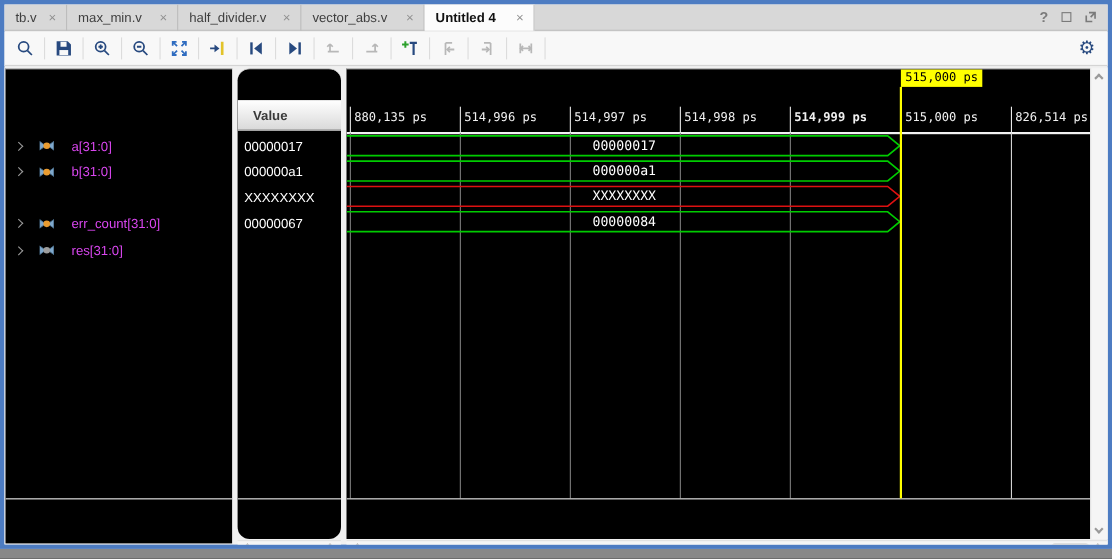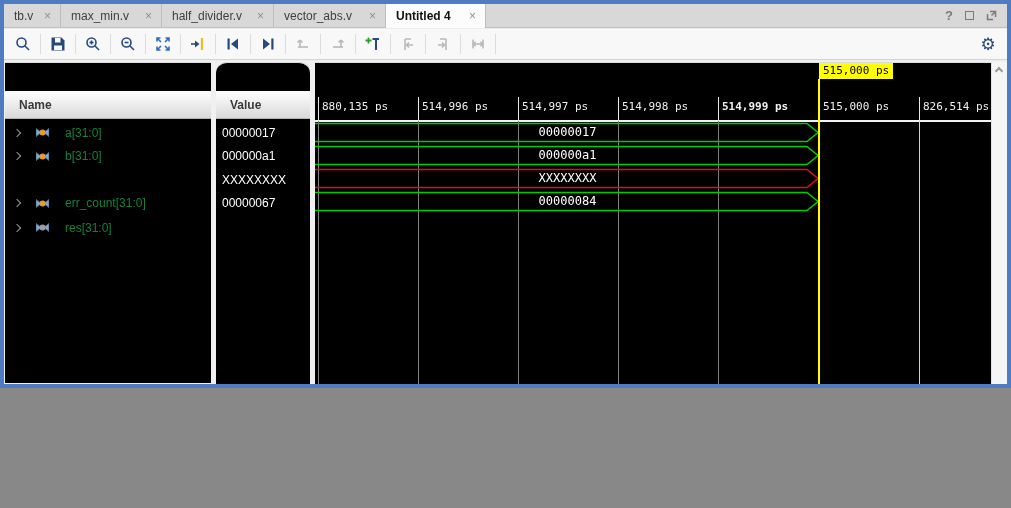--- a/index.html
+++ b/index.html
@@ -1,18 +1,18 @@
 <!DOCTYPE html>
 <html><head>
 <meta charset="utf-8">
 <style>
   * { margin:0; padding:0; box-sizing:border-box; }
   html,body { background:#888; }
   #win {
-    position:relative; width:1011px; height:388px;
+    position:relative; width:1011px; height:499px;
     border:4px solid #4d7cc2; background:#ededed;
     font-family:"Liberation Sans", sans-serif; overflow:hidden;
   }
   
   #tabbar { position:absolute; left:0; top:0; right:0; height:24px;
     background:#d8d8d8; border-bottom:1px solid #bfbfbf; display:flex; }
   .tab { height:24px; display:inline-flex; align-items:center; justify-content:space-between;
     padding:0 9px 0 10px; font-size:12px; color:#3f3f3f; border-right:1px solid #bdbdbd;
     white-space:nowrap; cursor:default; }
   .tab.active { background:#fcfcfc; color:#111; font-weight:bold; }
@@ -33,21 +33,21 @@
   #main { position:absolute; left:0; top:57px; right:0; bottom:0; background:#f0f0f0; }
   .blackpanel { position:absolute; background:#000; border-top:1px solid #dcdcdc; overflow:hidden; }
   #names-panel { left:1px;  top:1px; width:206px; bottom:1px; }
   #value-panel { left:212px; top:1px; width:94px;  height:428px;border-radius:11px; }
   #wave-panel  { left:311px; top:1px; width:676px; height:428px; }
   .col-header { position:absolute; left:0; right:0; top:28px; height:28px;
     background:linear-gradient(#ffffff,#d9d9d9); border-bottom:1px solid #b5b5b5;
     color:#3a3a3a; font-size:12px; font-weight:bold; display:flex; align-items:center; padding-left:14px; }
   .hline { position:absolute; left:0; right:0; top:390px; height:1px; background:#efefef; }
   .name-row { position:absolute; left:0; right:0; height:23px; display:flex; align-items:center;
-    gap:16px; padding-left:9px; color:#15803d; font-size:12px; cursor:default; }
+    gap:16px; padding-left:9px; color:#d946ef; font-size:12px; cursor:default; }
   .value-row { position:absolute; left:0; right:0; height:23px; display:flex; align-items:center;
     padding-left:6px; color:#ffffff; font-size:12px; }
   
   .chev { display:inline-block; width:6px; height:6px; border-style:solid; border-color:#9a9a9a; border-width:0; }
   .chev-r { border-top-width:1.5px; border-right-width:1.5px; transform:rotate(45deg); }
   .chev-l { border-bottom-width:2px; border-left-width:2px; transform:rotate(45deg); }
   .chev-rr { border-top-width:2px; border-right-width:2px; transform:rotate(45deg); }
   .chev-u { border-top-width:2px; border-left-width:2px; transform:rotate(45deg); }
   .chev-d { border-bottom-width:2px; border-right-width:2px; transform:rotate(45deg); }
   
@@ -216,23 +216,20 @@
       </div>
       <div class="tsep"></div>
       <div class="tbtn enabled right">
         <span class="gear-glyph">⚙</span>
       </div>
     </div>
 
   <div id="main">
 
     <div id="names-panel" class="blackpanel">
-      <div class="col-header">
-        <span>Name</span>
-      </div>
       <div id="name-rows">
       <div class="name-row" style="top: 58px;">
         <span class="chev chev-r"></span>
         <svg width="13" height="11" viewBox="0 0 13 11">
           <polygon points="0,1.5 5.5,5.5 0,9.5" fill="#7fa8cc" stroke="#4a708e" stroke-width="0.8"></polygon>
           <polygon points="13,1.5 7.5,5.5 13,9.5" fill="#7fa8cc" stroke="#4a708e" stroke-width="0.8"></polygon>
           <circle cx="6.5" cy="5.5" r="3" fill="#e89b30"></circle>
         </svg>
         <span>a[31:0]</span>
       </div>

